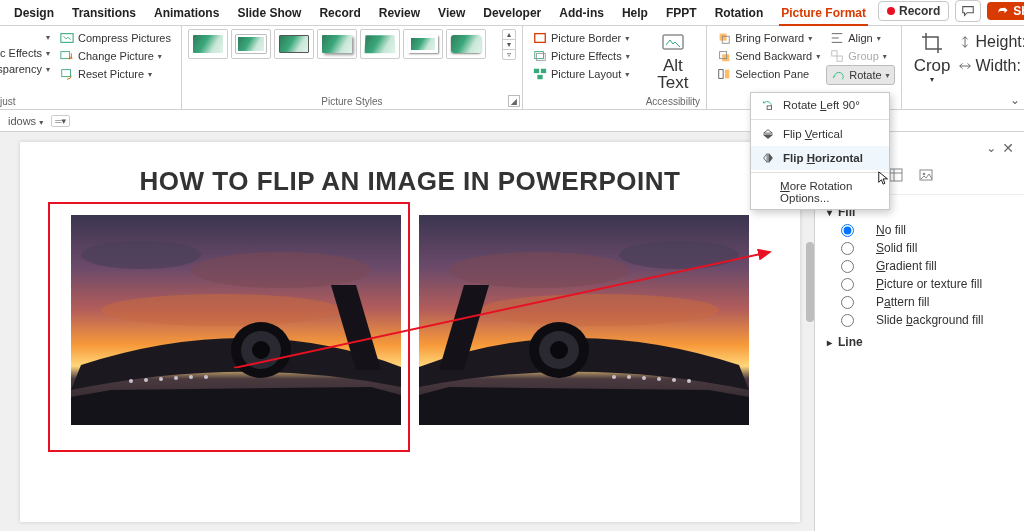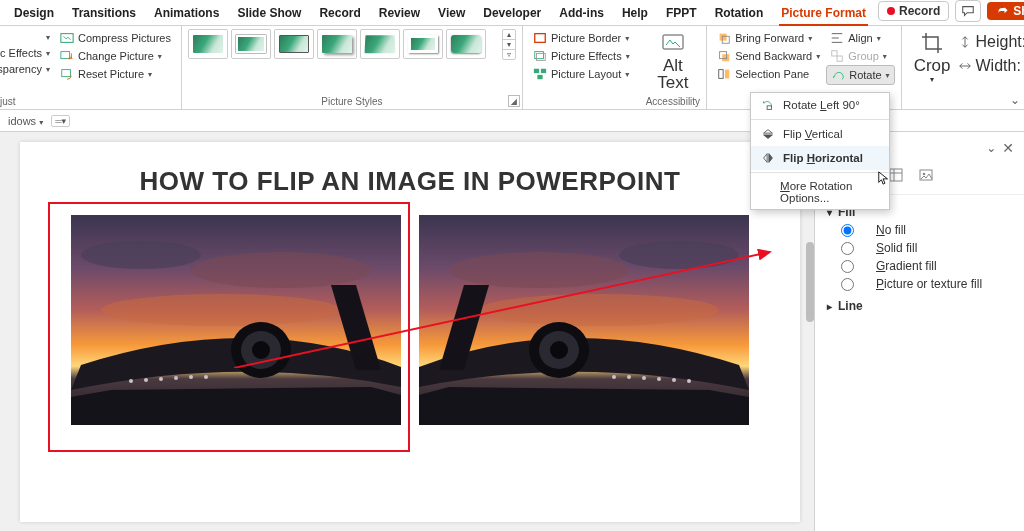--- a/index.html
+++ b/index.html
@@ -551,20 +551,28 @@
               <span><span class="accel">S</span>olid fill</span>
             </label>
           <label>
               <input type="radio" name="fill" style="">
               <span><span class="accel">G</span>radient fill</span>
             </label>
           <label>
               <input type="radio" name="fill" style="">
               <span><span class="accel">P</span>icture or texture fill</span>
             </label>
+          <label>
+              <input type="radio" name="fill" style="">
+              <span>P<span class="accel">a</span>ttern fill</span>
+            </label>
+          <label>
+              <input type="radio" name="fill" style="">
+              <span>Slide <span class="accel">b</span>ackground fill</span>
+            </label>
         </div>
       </div>
       <div class="sect">
         <div class="sh">
             <span class="tw">▸</span>
             <span>Line</span>
           </div>
       </div>
     </div>
   </div>

